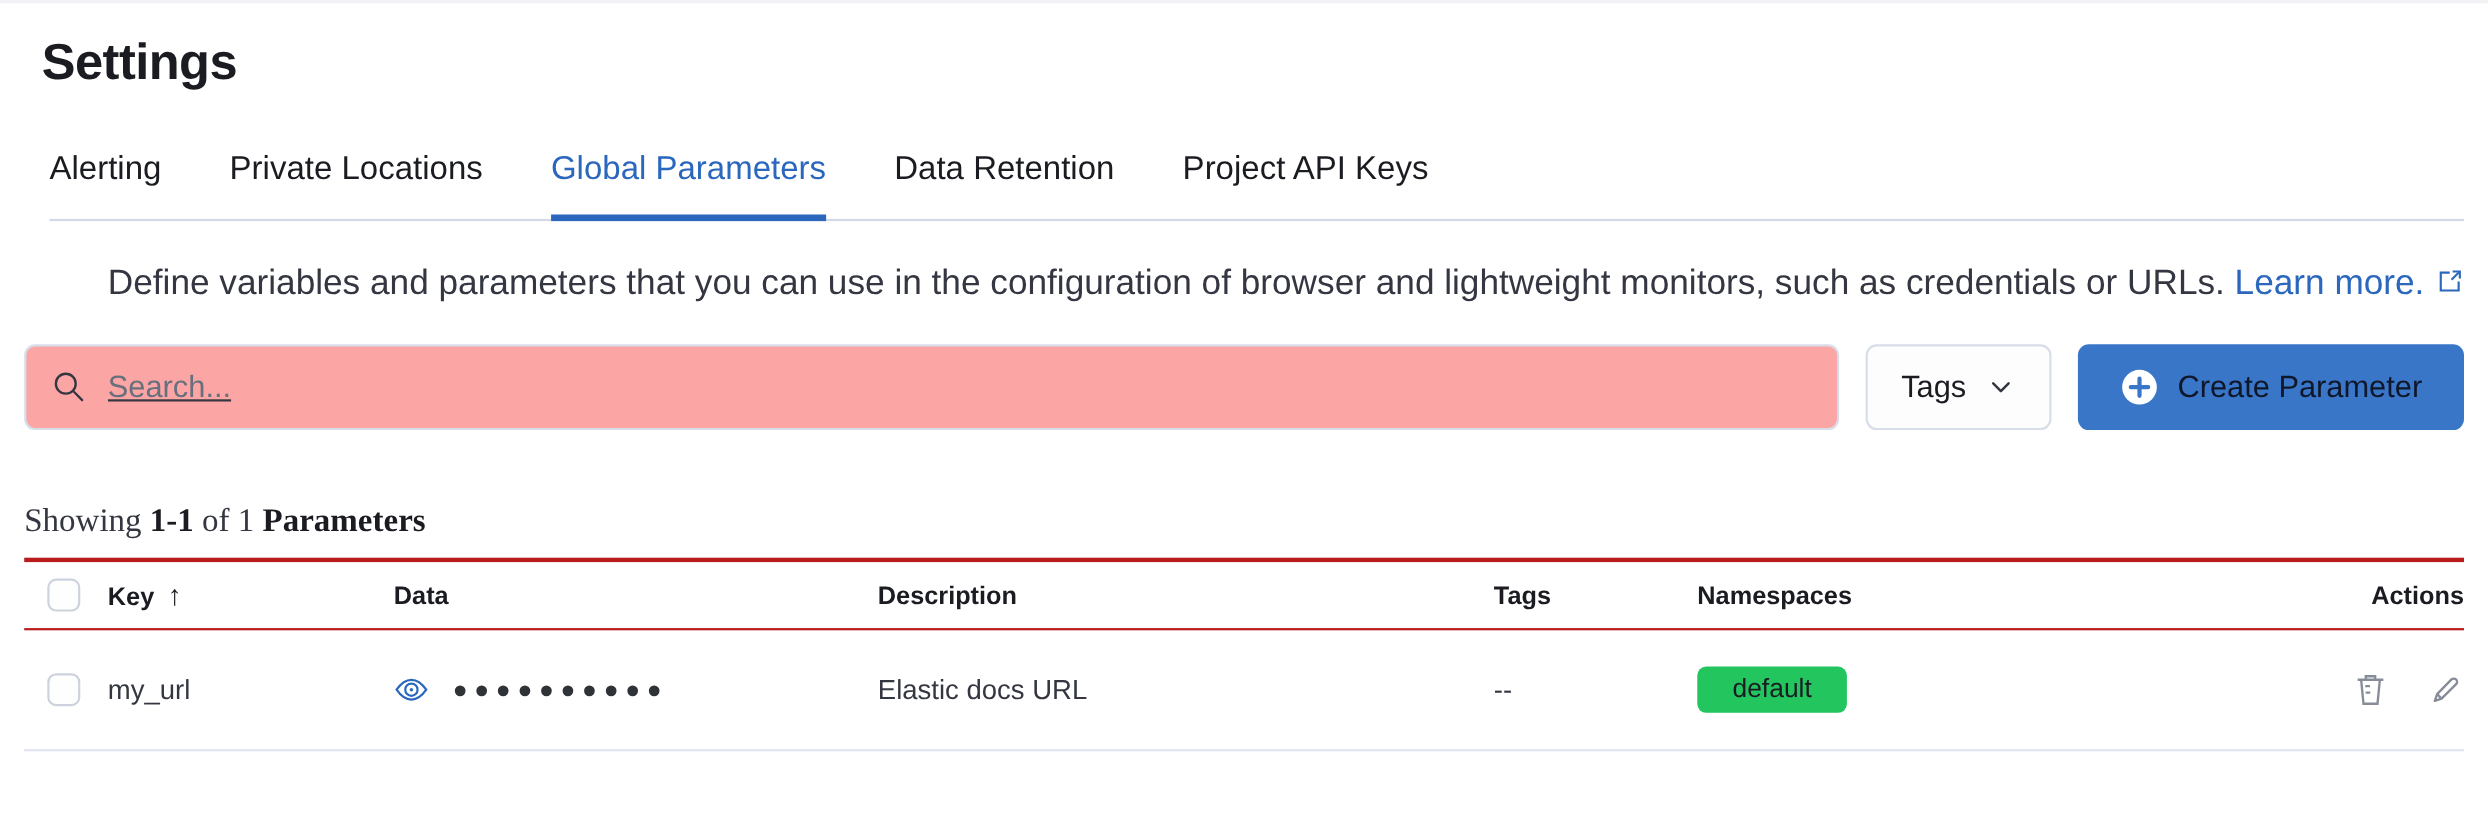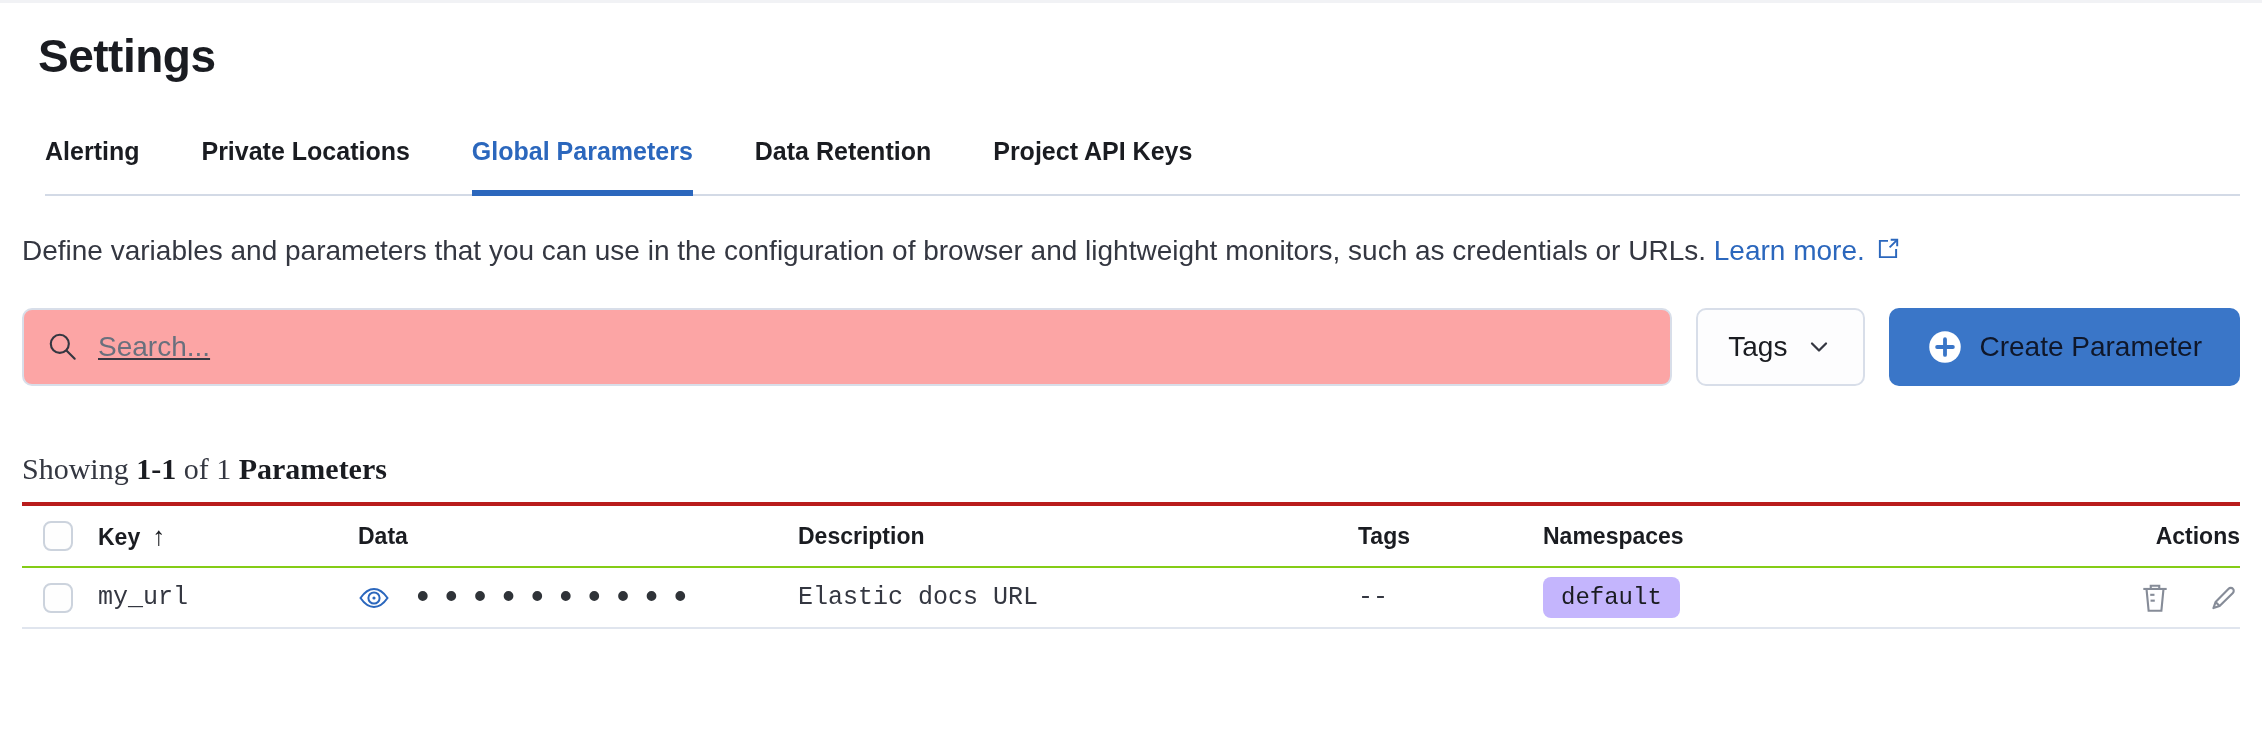--- a/index.html
+++ b/index.html
@@ -22,38 +22,39 @@
 
   
   .tabs {
     display: flex;
     gap: 62px;
     margin: 54px 0 0 23px;
     border-bottom: 2px solid #d3dae6;
     padding-right: 16px;
   }
   .tab {
-    font-size: 25px;
-    font-weight: 700;
+    font-size: 30px;
+    font-weight: 400;
     color: #1a1c21;
     padding-bottom: 24px;
     margin-bottom: -2px;
     border-bottom: 6px solid transparent;
     cursor: pointer;
     white-space: nowrap;
   }
   .tab.active { color: #2b67bd; border-bottom-color: #2b67bd; }
 
   
   .description {
     margin-top: 30px;
-    font-size: 28px;
+    font-size: 32px;
     line-height: 50px;
     color: #343741;
     max-width: 2218px;
+    text-align: right;
   }
   .description a {
     color: #2b67bd;
     text-decoration: none;
     font-weight: 400;
     white-space: nowrap;
   }
   .ext-icon { margin-left: 10px; vertical-align: -2px; }
 
   
@@ -129,24 +130,23 @@
   .trow {
     display: grid;
     grid-template-columns: 76px 260px 440px 560px 185px 480px minmax(0,1fr);
     align-items: center;
   }
   .thead {
     height: 64px;
     border-top: 4px solid #b91c1c;
   }
   .tbody {
-    height: 63px;
-    border-top: 2px solid #84cc16;
+    height: 112px;
+    border-top: 2px solid #b91c1c;
     border-bottom: 2px solid #e0e5ee;
-    font-family: Liberation Mono, monospace;
   }
   .th {
     font-size: 23px;
     font-weight: 700;
     color: #1a1c21;
     white-space: nowrap;
   }
   .th .sort-arrow { font-weight: 400; font-size: 26px; margin-left: 12px; color: #1a1c21; }
   .cell { font-size: 25px; color: #343741; }
   .cell.right, .th.right { text-align: right; padding-right: 0; }
@@ -163,24 +163,24 @@
   .eye-btn { display: inline-flex; cursor: pointer; }
   .dots {
     font-size: 36px;
     letter-spacing: 7px;
     color: #2f3338;
     line-height: 1;
     margin-top: 2px;
   }
   .badge {
     display: inline-block;
-    background: #c4b5fd;
+    background: #22c55e;
     color: #1a1c21;
     border-radius: 8px;
-    padding: 7px 18px;
+    padding: 7px 32px;
     font-size: 24px;
   }
   .actions-cell {
     display: flex;
     justify-content: flex-end;
     align-items: center;
     gap: 34px;
   }
   .icon-btn { display: inline-flex; cursor: pointer; }
 </style>

